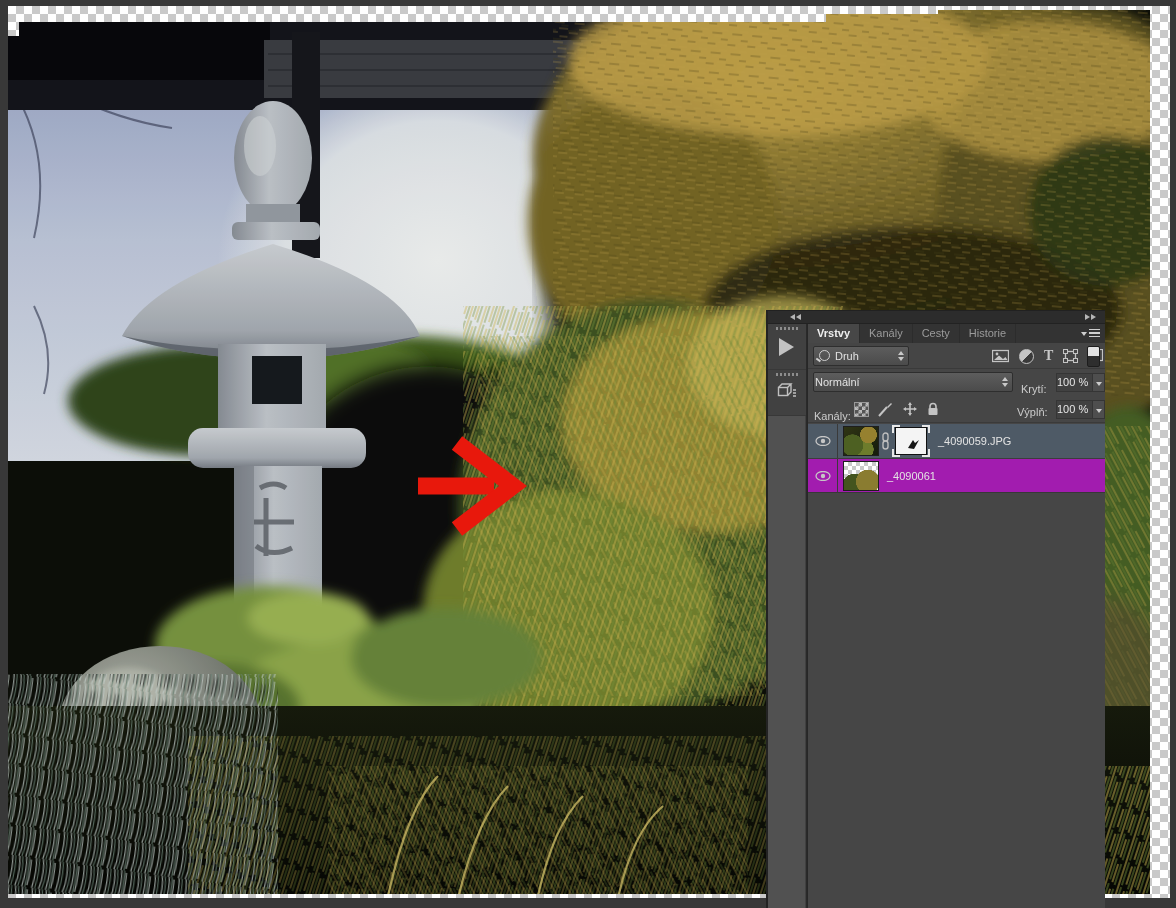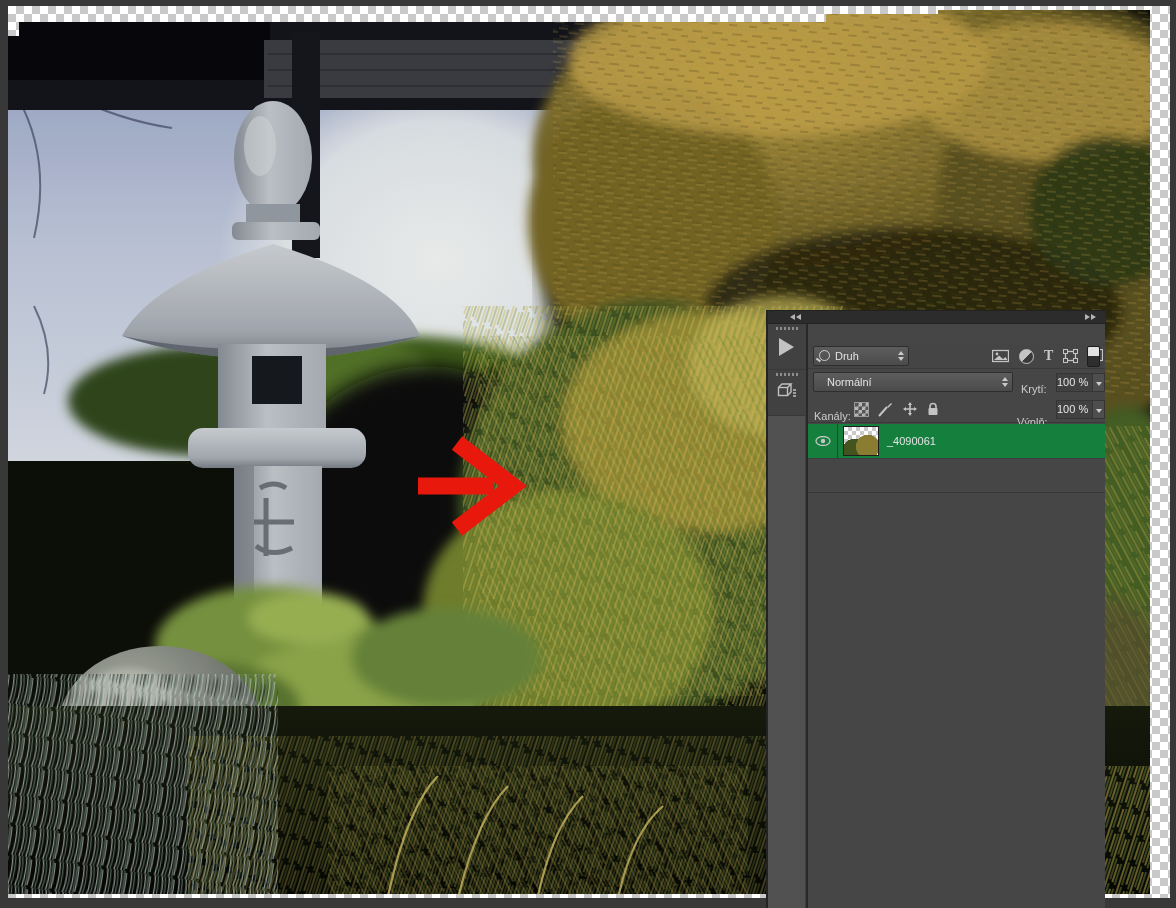--- a/index.html
+++ b/index.html
@@ -54,41 +54,41 @@
   .stepper b{width:0;height:0;border-left:3.5px solid transparent;border-right:3.5px solid transparent;display:block;}
   .stepper .up{border-bottom:4px solid #c9c9c9;margin-bottom:2px;}
   .stepper .dn{border-top:4px solid #c9c9c9;}
   #kind-combo{left:5px;top:3px;width:96px;}
   #mag{width:9px;height:9px;border:1.5px solid #cfcfcf;border-radius:50%;margin:0 5px 2px 5px;position:relative;flex:none;}
   #mag::after{content:"";position:absolute;left:-4px;top:8px;width:5px;height:1.5px;background:#cfcfcf;transform:rotate(35deg);}
   .ficons{position:absolute;left:184px;top:5px;display:flex;gap:10px;align-items:center;height:16px;}
   .fic{cursor:pointer;display:block;}
   #toggle-filters{position:absolute;right:5px;top:3px;width:11px;height:19px;border:1px solid #1d1d1d;border-radius:2px;
         background:linear-gradient(#e2e2e2 0 50%,#2e2e2e 50% 100%);cursor:pointer;}
-  #blend-combo{left:5px;top:3px;width:200px;padding-left:13px;}
+  #blend-combo{left:5px;top:3px;width:200px;padding-left:1px;}
   .prop-label{position:absolute;color:#cccccc;margin-top:7px;}
   .val-box{position:absolute;width:37px;height:19px;background:#414141;border:1px solid #353535;
         box-sizing:border-box;color:#e6e6e6;line-height:17px;cursor:text;}
   .drop-btn{position:absolute;width:13px;height:19px;background:#4e4e4e;border:1px solid #353535;
         box-sizing:border-box;cursor:pointer;}
   .drop-btn::after{content:"";position:absolute;left:3px;top:8px;width:0;height:0;
         border-left:3.5px solid transparent;border-right:3.5px solid transparent;border-top:4px solid #ccc;}
   #opacity-label{left:213px;top:7px;} #opacity-box{left:248px;top:4px;} #opacity-drop{left:284px;top:4px;}
   #lock-label{left:6px;top:7px;}
-  #fill-label{left:209px;top:13px;} #fill-box{left:248px;top:4px;} #fill-drop{left:284px;top:4px;}
+  #fill-label{left:209px;top:3px;} #fill-box{left:248px;top:4px;} #fill-drop{left:284px;top:4px;}
   .lockicons{position:absolute;left:46px;top:5px;display:flex;gap:9px;align-items:center;height:16px;}
   #lock-transparent{width:13px;height:13px;border:1px solid #9a9a9a;
         background-image:linear-gradient(45deg,#bdbdbd 25%,transparent 25%,transparent 75%,#bdbdbd 75%),
                          linear-gradient(45deg,#bdbdbd 25%,#555 25%,#555 75%,#bdbdbd 75%);
         background-size:7px 7px;background-position:0 0,3.5px 3.5px;cursor:pointer;}
   
   #layers-list{position:absolute;left:0;right:0;top:100px;}
   .layer-row{position:relative;height:34px;border-bottom:1px solid #3d3d3d;display:flex;align-items:center;cursor:pointer;}
   .layer-row.selected{background:#4e5a66;}
-  .layer-row.normal{background:#15803d;}
+  .layer-row.normal{background:#a21caf;}
   .eye-cell{width:29px;height:34px;border-right:1px solid #3a3a3a;display:flex;align-items:center;justify-content:center;flex:none;cursor:pointer;}
   .thumb{width:34px;height:28px;border:1px solid #1e1e1e;margin-left:5px;flex:none;cursor:pointer;}
   #thumb-1{background:
       radial-gradient(circle at 72% 28%,#96812f 0 26%,transparent 27%),
       radial-gradient(circle at 25% 65%,#4d6022 0 34%,transparent 35%),
       radial-gradient(circle at 60% 80%,#6d7c2c 0 30%,transparent 31%),
       linear-gradient(135deg,#2f3414,#151c0c);}
   #thumb-2{background-color:#fff;background-image:
       radial-gradient(circle at 70% 70%,#8a7c30 0 38%,transparent 39%),
       radial-gradient(circle at 30% 85%,#44541e 0 35%,transparent 36%),
@@ -298,20 +298,30 @@
           <rect x="1.5" y="5.5" width="9" height="8" fill="none" stroke="#c0c0c0" stroke-width="1.4"></rect>
           <path d="M1.5,5.5 L5,2 h9 l-3.5,3.5 M14,2 v8 l-3.5,3.5" fill="none" stroke="#c0c0c0" stroke-width="1.4"></path>
           <path d="M16,8 h3 M16,11 h3 M16,14 h3" stroke="#c0c0c0" stroke-width="1.6"></path>
         </svg>
       </div>
       <div id="strip-filler"></div>
     </div>
 
     <div id="panel">
 
+      <div id="tabbar">
+        <div class="tab active">Vrstvy</div>
+        <div class="tab">Kanály</div>
+        <div class="tab">Cesty</div>
+        <div class="tab">Historie</div>
+        <div id="panel-menu">
+            <span class="tri"></span>
+            <span class="bars"></span>
+          </div>
+      </div>
 
       <div class="row" id="filter-row">
         <div class="combo" id="kind-combo">
           <span id="mag"></span>
           <span>Druh</span>
           <span class="stepper">
               <b class="up"></b>
               <b class="dn"></b>
             </span>
         </div>
@@ -368,20 +378,41 @@
             <path d="M3,6 V4.5 a3,3 0 0 1 6,0 V6" fill="none" stroke="#c4c4c4" stroke-width="1.6"></path>
             <rect x="1.5" y="6" width="9" height="7" rx="1" fill="#c4c4c4"></rect>
           </svg>
         </div>
         <span class="prop-label" id="fill-label">Výplň:</span>
         <span class="val-box" id="fill-box">100 %</span>
         <span class="drop-btn" id="fill-drop"></span>
       </div>
 
       <div id="layers-list">
+        <div class="layer-row selected">
+          <span class="eye-cell">
+            <svg width="16" height="10">
+              <ellipse cx="8" cy="5" rx="7" ry="4.5" fill="none" stroke="#c6c6c6" stroke-width="1.3"></ellipse>
+              <circle cx="8" cy="5" r="2.2" fill="#c6c6c6"></circle>
+            </svg>
+          </span>
+          <span class="thumb" id="thumb-1"></span>
+          <svg class="chain" width="9" height="18">
+            <rect x="2" y="1" width="5" height="8" rx="2.5" fill="none" stroke="#bdbdbd" stroke-width="1.4"></rect>
+            <rect x="2" y="9" width="5" height="8" rx="2.5" fill="none" stroke="#bdbdbd" stroke-width="1.4"></rect>
+          </svg>
+          <span class="mask-wrap">
+            <span class="mask-thumb">
+              <svg width="30" height="26">
+                <path d="M12,20 l5,-8 2,3 4,-3 -5,9 z" fill="#161616"></path>
+              </svg>
+            </span>
+          </span>
+          <span class="layer-name">_4090059.JPG</span>
+        </div>
         <div class="layer-row normal">
           <span class="eye-cell">
             <svg width="16" height="10">
               <ellipse cx="8" cy="5" rx="7" ry="4.5" fill="none" stroke="#c6c6c6" stroke-width="1.3"></ellipse>
               <circle cx="8" cy="5" r="2.2" fill="#c6c6c6"></circle>
             </svg>
           </span>
           <span class="thumb" id="thumb-2"></span>
           <span class="layer-name">_4090061</span>
         </div>

